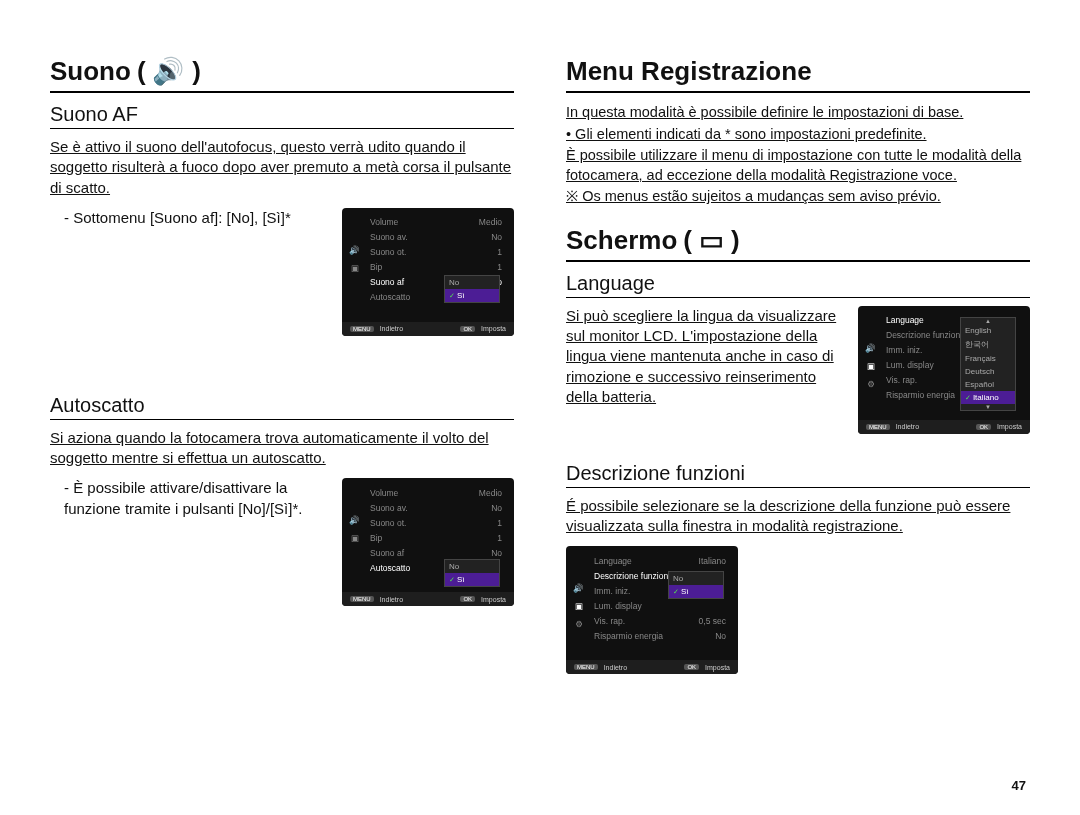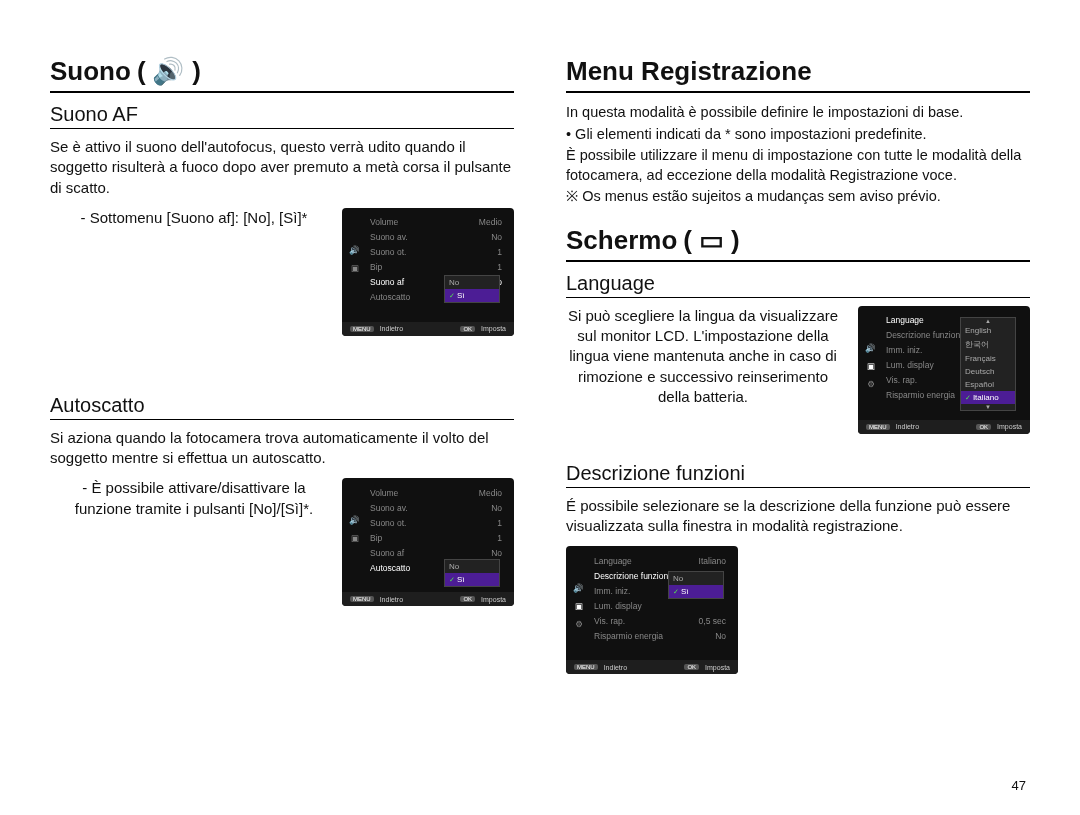--- a/index.html
+++ b/index.html
@@ -28,29 +28,30 @@
     font-size: 20px;
     font-weight: normal;
     border-bottom: 1px solid #000;
     padding-bottom: 2px;
     margin-bottom: 8px;
   }
   .body-text {
     font-size: 15px;
     line-height: 1.35;
     margin-bottom: 10px;
+    text-decoration: underline;
   }
   .sub-text {
     font-size: 15px;
     line-height: 1.35;
     padding-left: 14px;
   }
   .section { margin-bottom: 28px; }
   .row-with-shot { display: flex; gap: 18px; align-items: flex-start; }
-  .row-with-shot .txt { flex: 1; text-align: center; }
+  .row-with-shot .txt { flex: 1; }
 
   
   .lcd {
     width: 172px;
     height: 128px;
     background: #101010;
     border-radius: 4px;
     padding: 7px 8px 0 8px;
     font-size: 8.5px;
     color: #888;
@@ -101,21 +102,21 @@
     gap: 6px;
   }
   .lcd-footer .key {
     background: #555; color: #fff; padding: 0 3px; border-radius: 2px; font-size: 6px;
   }
   .page-num {
     position: absolute;
     bottom: 22px;
     right: 54px;
     font-size: 13px;
-    font-weight: normal;
+    font-weight: bold;
   }
   .bullet { padding-left: 10px; text-indent: -10px; }
   .icon-wrap { font-weight: bold; }
 </style>
 </head>
 <body>
 
 <div class="columns">
 
   <div class="col">

